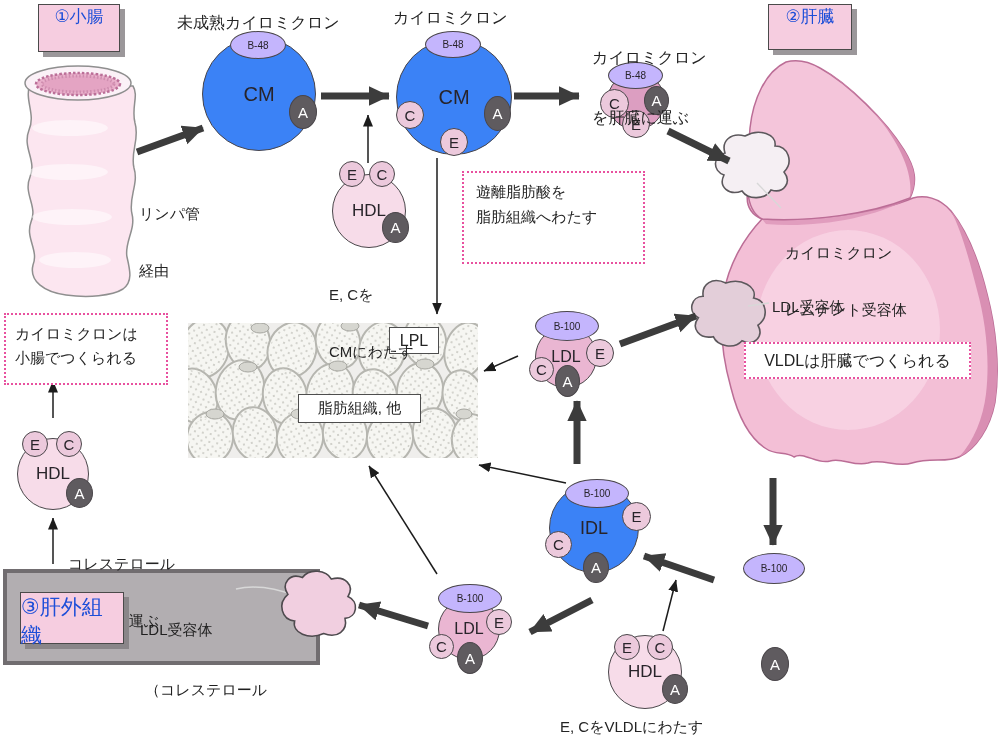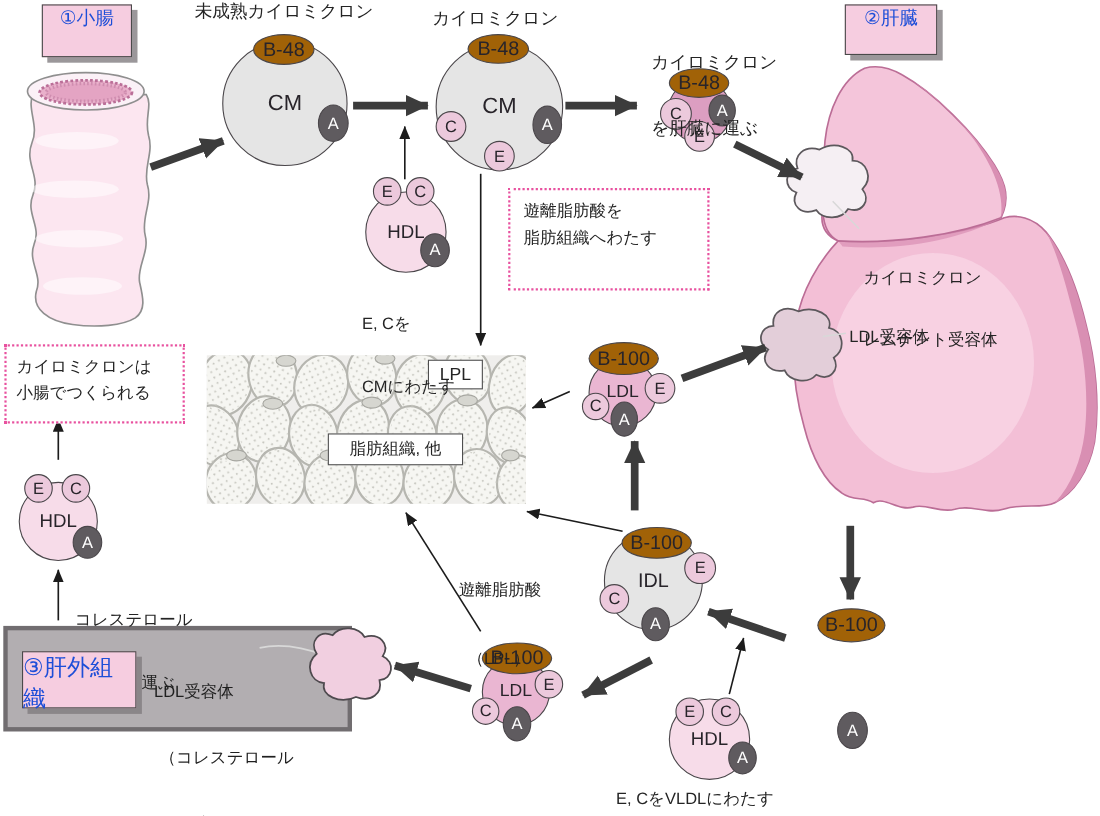--- a/index.html
+++ b/index.html
@@ -8,24 +8,24 @@
   #bg{position:absolute;left:0;top:0;z-index:1;}
   .txt{position:absolute;z-index:4;color:#242424;font-size:15px;line-height:19px;white-space:pre;}
   .sect-label{position:absolute;z-index:5;background:#f6cde0;border:1.5px solid #4a4a4a;
               box-shadow:5px 5px 0 #9b979a;display:flex;justify-content:center;
               font-size:17px;color:#1d4ed8;}
   .dotted-box{position:absolute;z-index:2;background:#fff;border:2px dotted #e8519f;
               font-size:15px;line-height:25px;color:#242424;}
   .tag-box{position:absolute;z-index:2;background:#fff;border:1.5px solid #4e4e4e;
            display:flex;align-items:center;justify-content:center;color:#242424;}
   .pbody{position:absolute;z-index:3;border:1.4px solid #4a464a;border-radius:50%;
-         display:flex;align-items:center;justify-content:center;background:#e5e5e5;color:#28242a;}
+         display:flex;align-items:center;justify-content:center;background:#3b82f6;color:#28242a;}
   .apo{position:absolute;z-index:3;border:1.3px solid #4a464a;border-radius:50%;
        display:flex;align-items:center;justify-content:center;background:#ecc9dc;color:#28242a;font-size:15px;}
-  .apoB{background:#a16207;font-size:18px;}
+  .apoB{background:#c4b5fd;font-size:10px;}
   .apoA{background:#5f5b5f;color:#fff;}
   .hdl{background:#f7dce9;}
   .ldl{background:#eab6d2;}
 </style>
 </head>
 <body>
 
 <div id="canvas">
 
   <svg id="bg" width="1000" height="742" viewBox="0 0 1000 742">
@@ -176,47 +176,50 @@
     </div>
 
   <div class="dotted-box" style="left:462px;top:171px;width:167px;height:83px;padding:6px 0 0 12px;">
     <div>遊離脂肪酸を</div>
     <div>脂肪組織へわたす</div>
   </div>
   <div class="dotted-box" style="left:4px;top:313px;width:151px;height:61px;padding:7px 0 0 9px;line-height:24px;">
     <div>カイロミクロンは</div>
     <div>小腸でつくられる</div>
   </div>
+  <div class="dotted-box" style="left:744px;top:342px;width:223px;height:33px;font-size:16px;line-height:33px;text-align:center;">
+    <span>VLDLは肝臓でつくられる</span>
+  </div>
 
   <div class="tag-box" style="left:389px;top:327px;width:48px;height:25px;font-size:16px;">
       <span>LPL</span>
     </div>
   <div class="tag-box" style="left:298px;top:394px;width:121px;height:27px;font-size:15px;">
       <span>脂肪組織, 他</span>
     </div>
 
-  <div class="txt" style="left:177px;top:1px;font-size:16px;">未成熟カイロミクロン</div>
+  <div class="txt" style="left:177px;top:13px;font-size:16px;">未成熟カイロミクロン</div>
   <div class="txt" style="left:393px;top:8px;font-size:16px;">カイロミクロン</div>
   <div class="txt" style="left:592px;top:8px;font-size:16px;line-height:20px;">
     <div>カイロミクロン</div>
     <div>を肝臓に運ぶ</div>
   </div>
+  <div class="txt" style="left:139px;top:166px;">
+    <div>リンパ管</div>
+    <div>経由</div>
+  </div>
   <div class="txt" style="left:329px;top:247px;">
     <div>E, Cを</div>
     <div>CMにわたす</div>
   </div>
   <div class="txt" style="left:785px;top:205px;">
     <div>カイロミクロン</div>
     <div>レムナント受容体</div>
   </div>
   <div class="txt" style="left:772px;top:297px;">LDL受容体</div>
-  <div class="txt" style="left:417px;top:484px;line-height:21px;">
-    <div>遊離脂肪酸</div>
-    <div style="text-indent:8px;">（LPL）</div>
-  </div>
   <div class="txt" style="left:68px;top:516px;">
     <div>コレステロール</div>
     <div>を肝臓に運ぶ</div>
   </div>
   <div class="txt" style="left:560px;top:717px;">E, CをVLDLにわたす</div>
   <div class="txt" style="left:140px;top:580px;line-height:20px;font-size:15px;color:#1f1f1f;">
     <div>LDL受容体</div>
     <div style="margin-left:5px;">（コレステロール</div>
     <div style="margin-left:23px;">が多いLDL）</div>
   </div>

